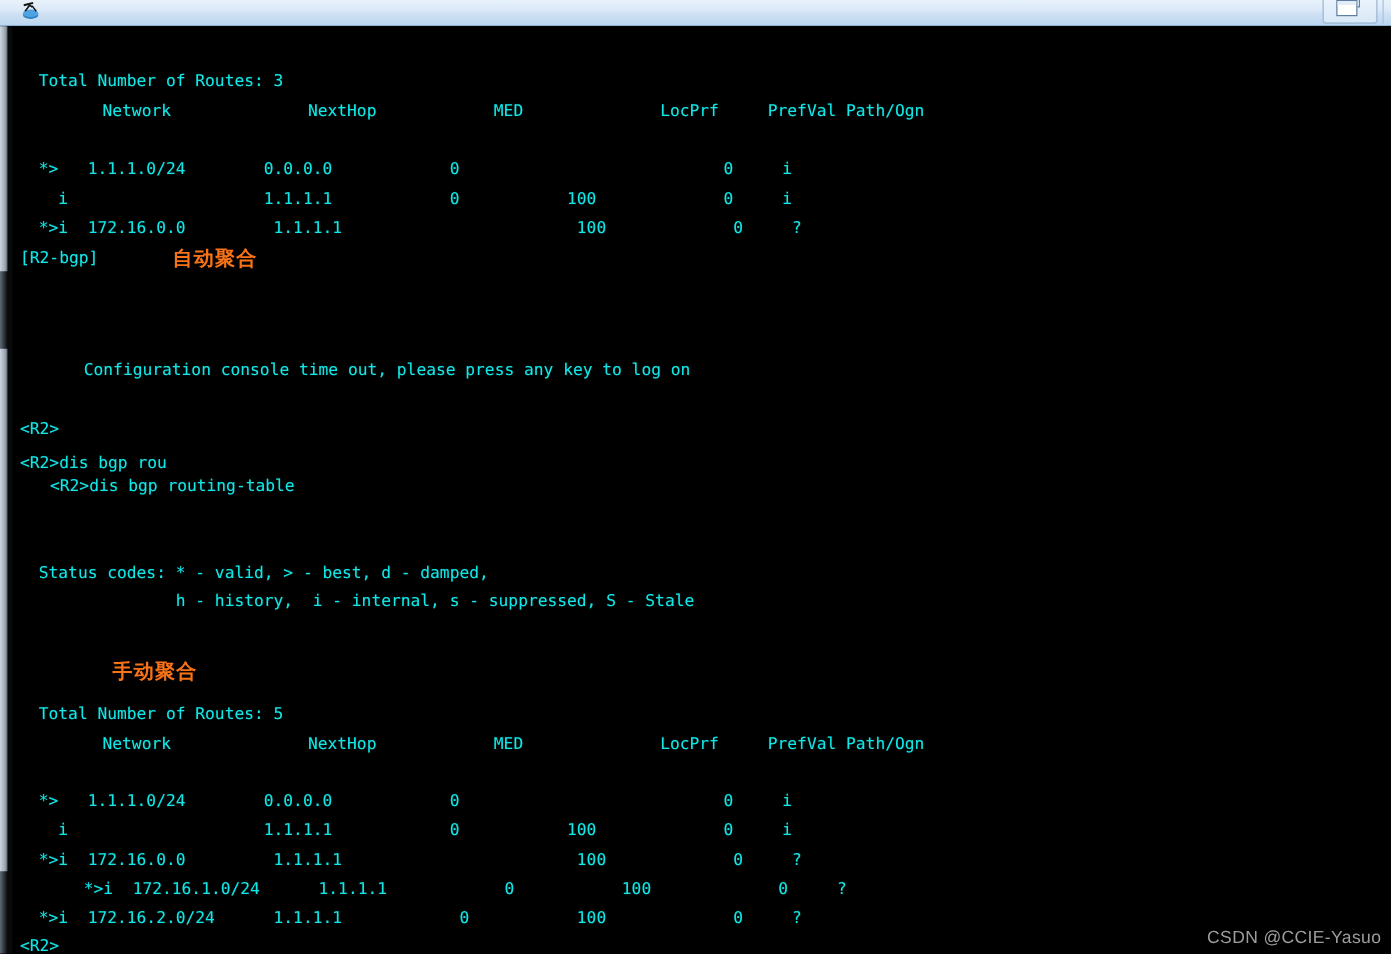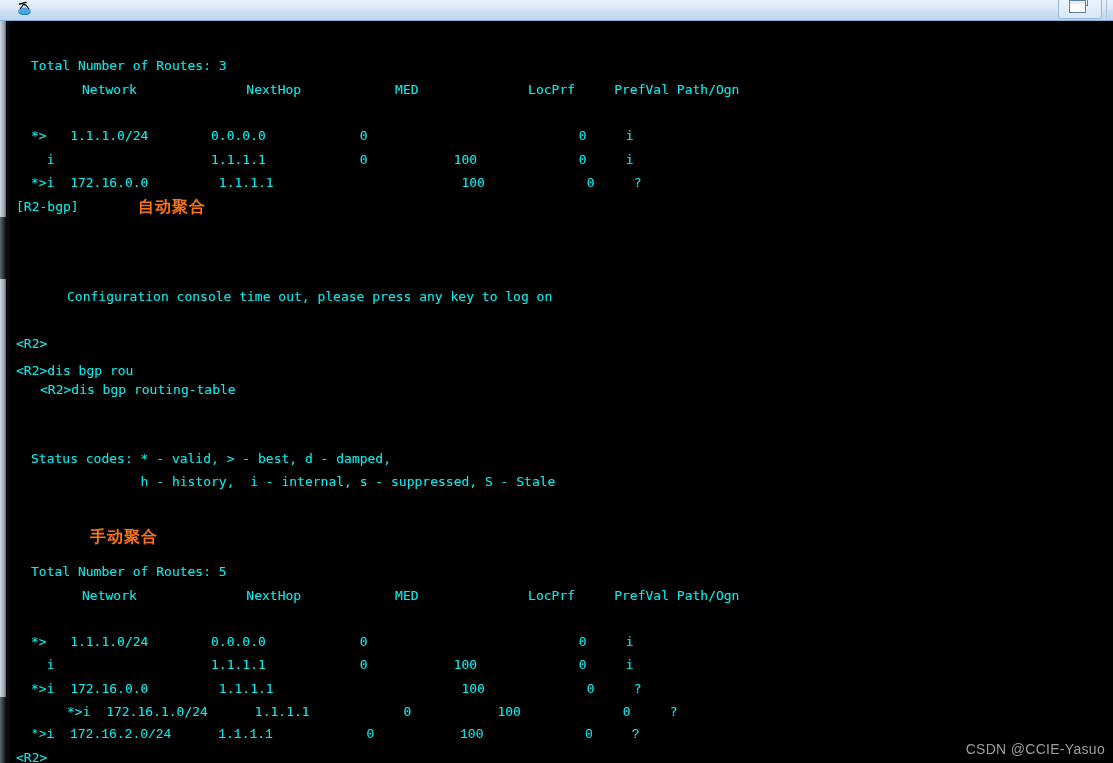--- a/index.html
+++ b/index.html
@@ -238,19 +238,19 @@
         <div class="line" style="top: 357px; left: 6px; margin-left: 24px;">&lt;R2&gt;dis bgp routing-table</div>
         <div class="line" style="top: 426px; left: 21px;">Status codes: * - valid, &gt; - best, d - damped,</div>
         <div class="line" style="top: 449px; left: 21px;">              h - history,  i - internal, s - suppressed, S - Stale</div>
         <div class="line annot-red" style="top: 504px; left: 80px;">手动聚合</div>
         <div class="line" style="top: 539px; left: 21px;">Total Number of Routes: 5</div>
         <div class="line" style="top: 563px; left: 72px;">Network              NextHop            MED              LocPrf     PrefVal Path/Ogn</div>
         <div class="line" style="top: 609px; left: 21px;">*&gt;   1.1.1.0/24        0.0.0.0            0                           0     i</div>
         <div class="line" style="top: 632px; left: 21px;">  i                    1.1.1.1            0           100             0     i</div>
         <div class="line" style="top: 656px; left: 21px;">*&gt;i  172.16.0.0         1.1.1.1                        100             0     ?</div>
         <div class="line" style="top: 679px; left: 21px; margin-left: 36px;">*&gt;i  172.16.1.0/24      1.1.1.1            0           100             0     ?</div>
-        <div class="line" style="top: 702px; left: 21px; font-family: Liberation Mono, monospace;">*&gt;i  172.16.2.0/24      1.1.1.1            0           100             0     ?</div>
+        <div class="line" style="top: 702px; left: 21px;">*&gt;i  172.16.2.0/24      1.1.1.1            0           100             0     ?</div>
         <div class="line" style="top: 725px; left: 6px;">&lt;R2&gt;</div>
         <div class="watermark">CSDN @CCIE-Yasuo</div>
     </div>
 
   </div>
 </div>
 
 </body></html>

